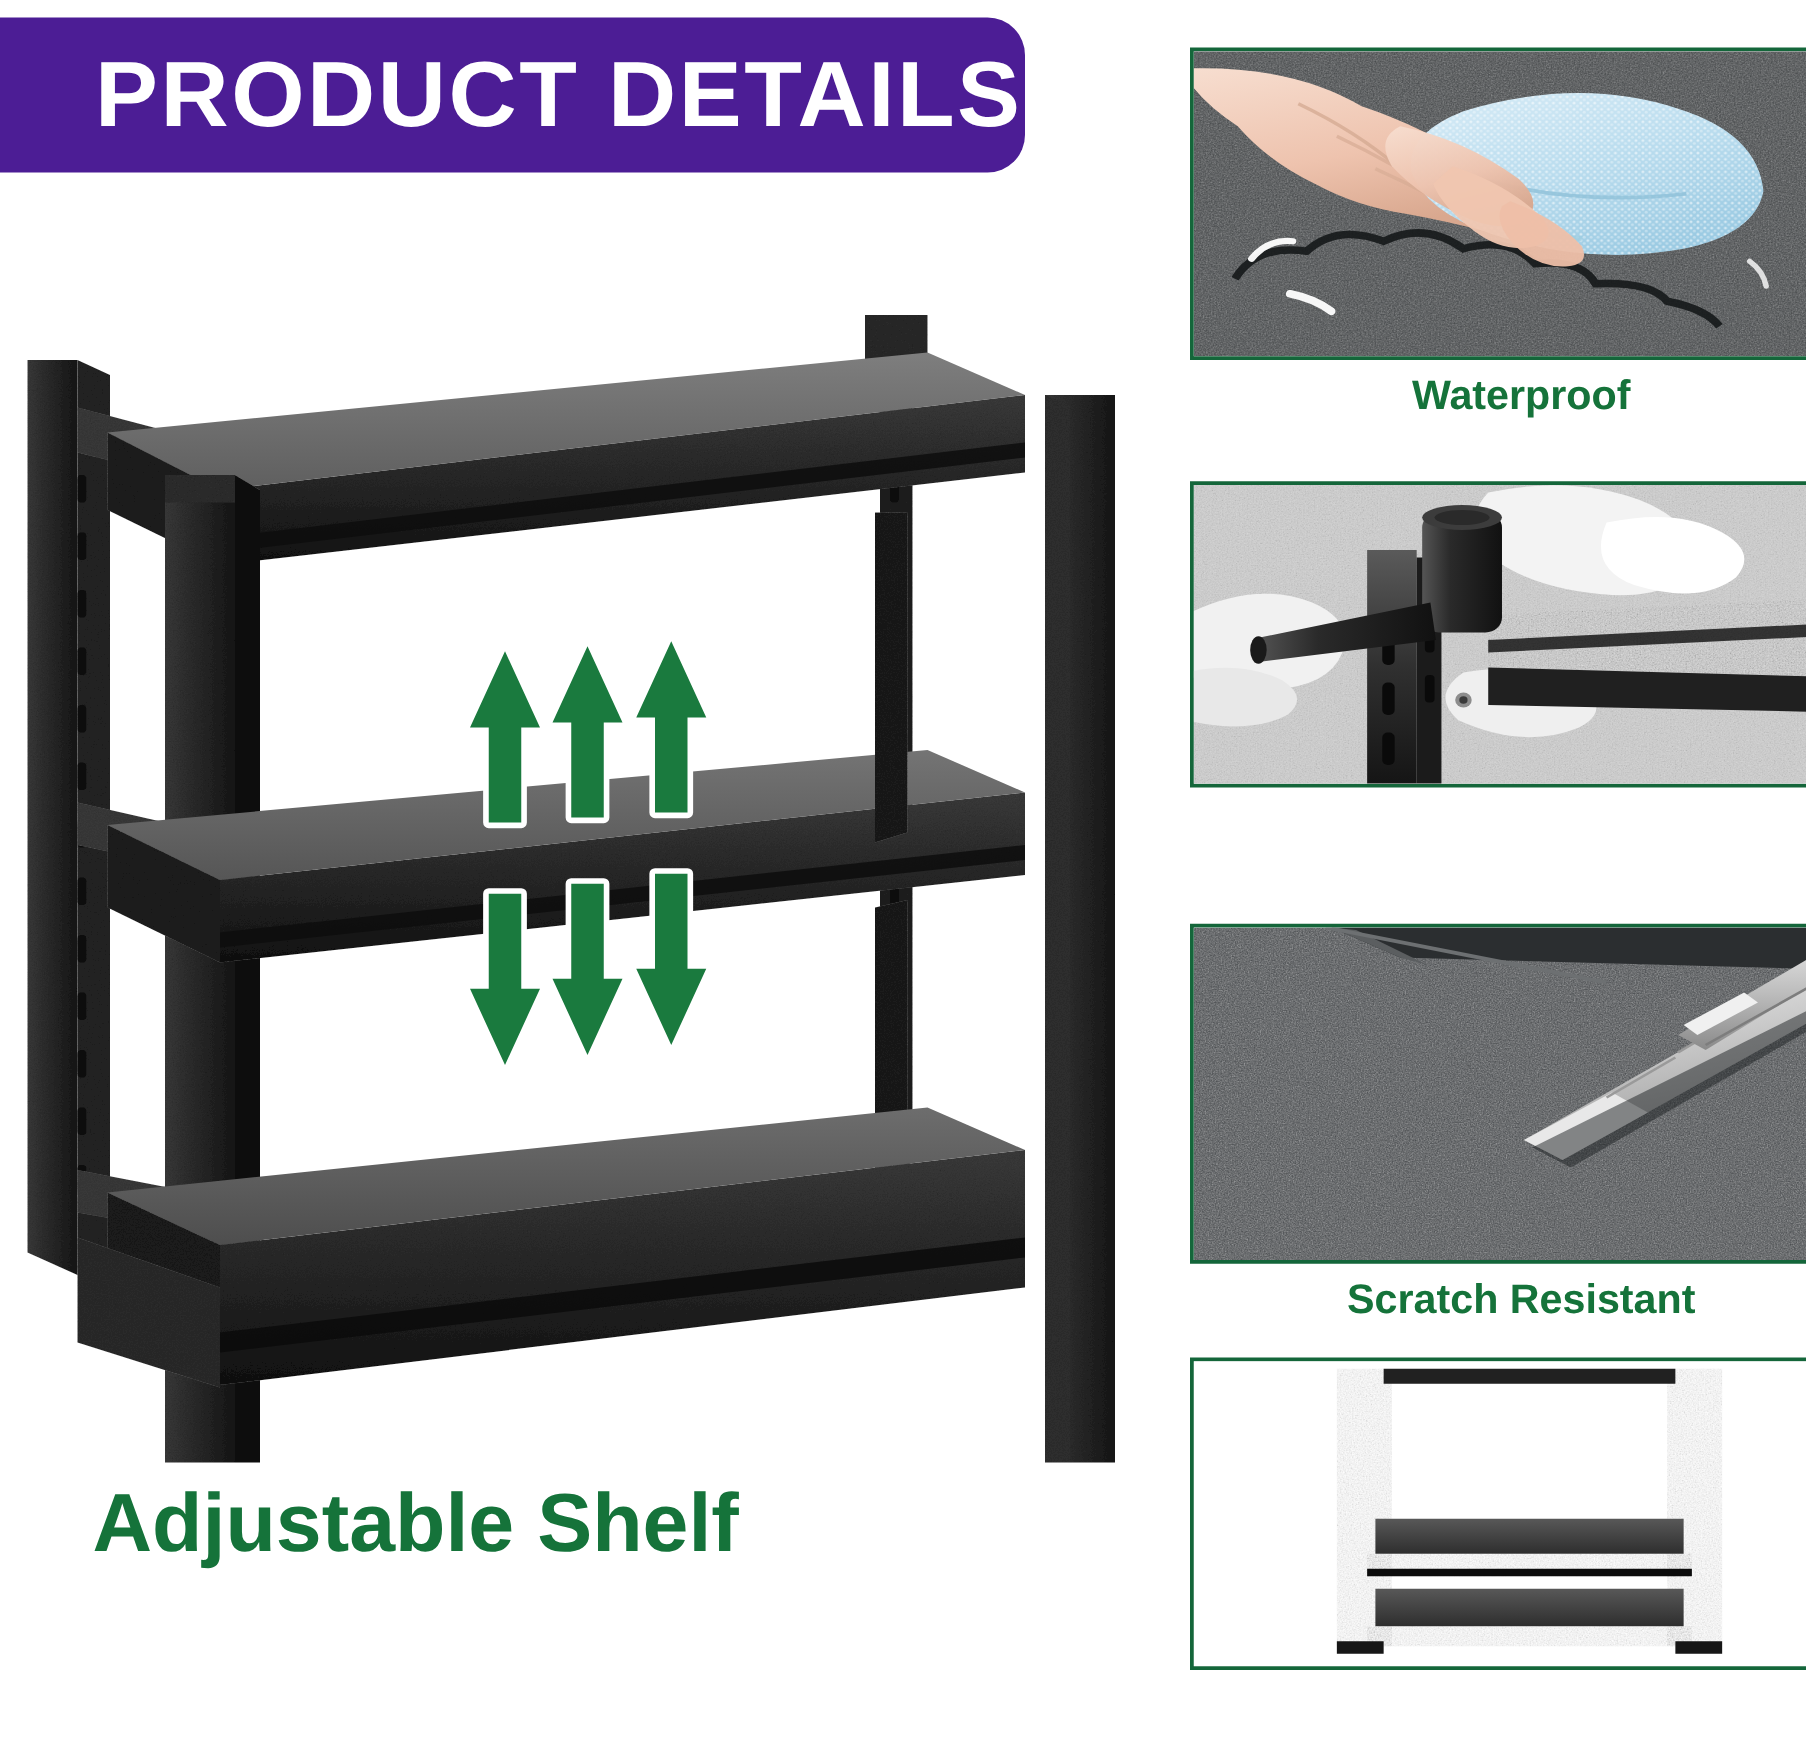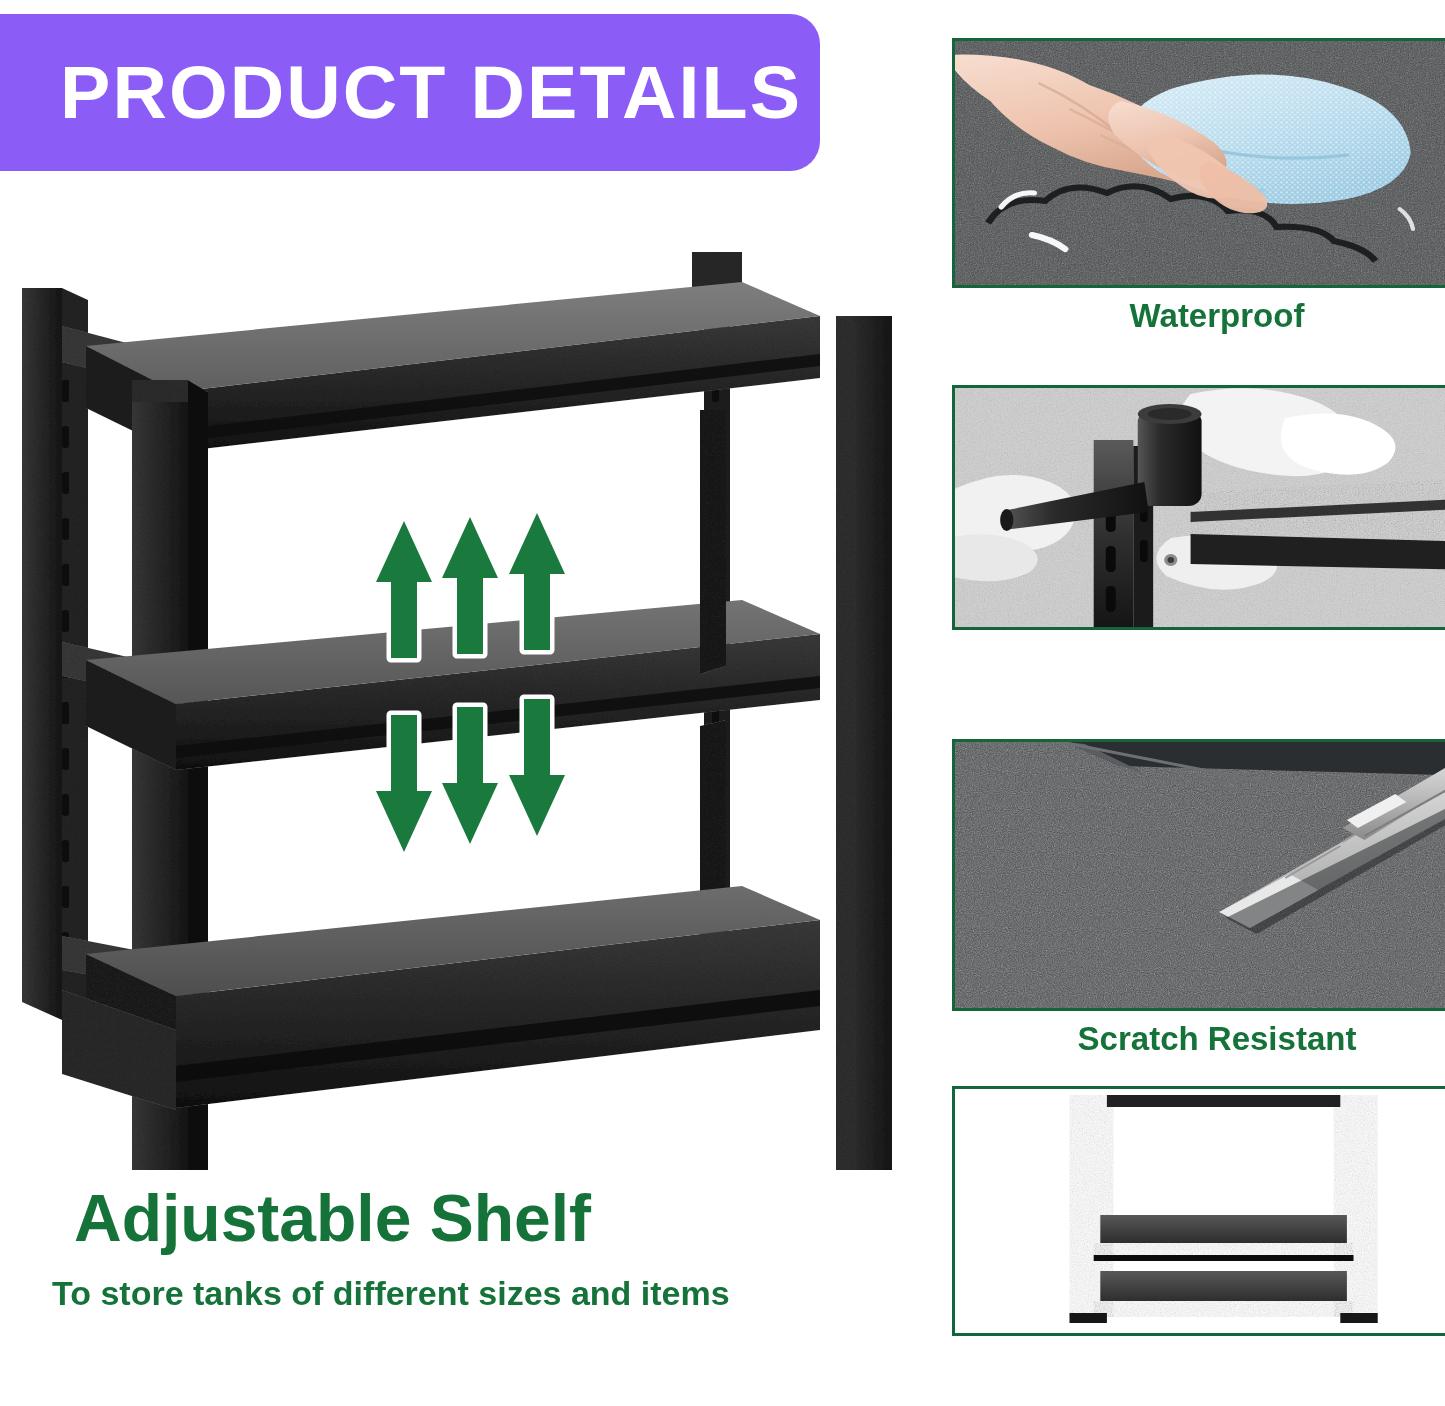--- a/index.html
+++ b/index.html
@@ -5,24 +5,24 @@
 <style>
   html,body{margin:0;padding:0;background:#ffffff;}
   body{
     width:1445px;height:1406px;position:relative;overflow:hidden;
     font-family:"Liberation Sans","DejaVu Sans",sans-serif;
     background:#ffffff;
   }
 
   
   .banner{
-    position:absolute;left:0;top:14px;width:820px;height:157px;
-    background:#8b5cf6;
+    position:absolute;left:0;top:14px;width:820px;height:124px;
+    background:#4c1d95;
     border-top-right-radius:30px;border-bottom-right-radius:30px;
-    display:flex;align-items:center;
+    display:flex;align-items:center;justify-content:center;
   }
   .banner-text{
     color:#ffffff;font-weight:bold;font-size:74px;letter-spacing:2px;
     margin-left:60px;line-height:1;white-space:nowrap;
     transform:scaleX(1.02);transform-origin:left center;
   }
 
   
   .product-stage{
     position:absolute;left:0px;top:230px;width:940px;height:940px;
@@ -228,21 +228,20 @@
 
       <path d="M 470 614 L 498 553 L 483 553 L 483 477 L 457 477 L 457 553 L 442 553 Z" fill="#1a7a3e" stroke="#ffffff" stroke-width="9" stroke-linejoin="round" paint-order="stroke"></path>
 
       <path d="M 537 606 L 565 545 L 550 545 L 550 469 L 524 469 L 524 545 L 509 545 Z" fill="#1a7a3e" stroke="#ffffff" stroke-width="9" stroke-linejoin="round" paint-order="stroke"></path>
     </g>
   </svg>
 </div>
 
 <div class="headline">
   <div class="headline-main">Adjustable Shelf</div>
-  <div class="headline-sub">To store tanks of different sizes and items</div>
 </div>
 
 <div class="features">
 
   <div class="feature f1">
     <div class="feature-frame">
       <svg viewBox="0 0 476 244" preserveAspectRatio="none" xmlns="http://www.w3.org/2000/svg">
         <defs>
           <filter id="grain1">
             <feTurbulence type="fractalNoise" baseFrequency="0.85" numOctaves="4" seed="3"></feTurbulence>

